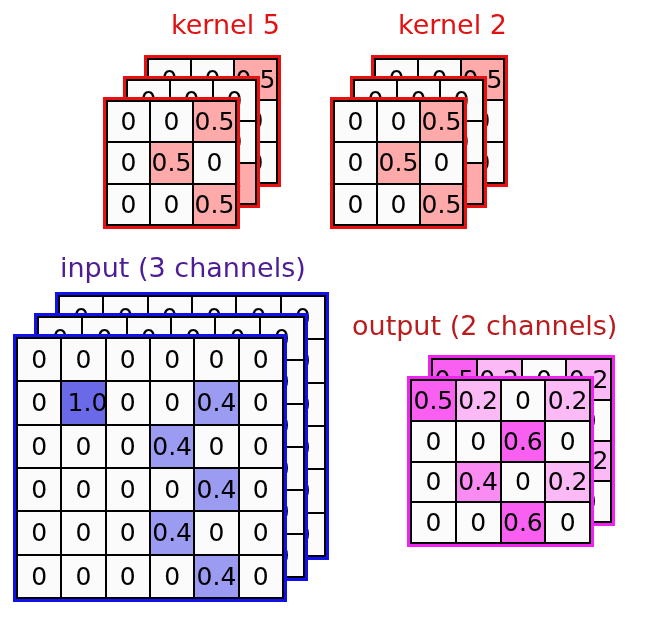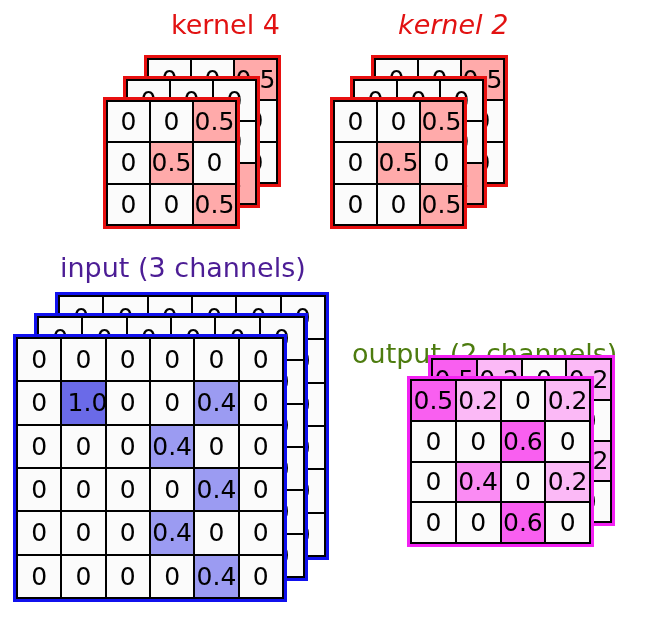--- a/index.html
+++ b/index.html
@@ -15,21 +15,21 @@
   
   .title{
     position:absolute;
     font-size:27px;
     line-height:30px;
     white-space:nowrap;
     letter-spacing:0px;
   }
   .title.kernel{color:#e21212;}
   .title.input{color:#4c1d95;}
-  .title.output{color:#4d7c0f;margin-top:28px;}
+  .title.output{color:#b91c1c;}
 
   
   .stack{position:absolute;}
   .layer{
     position:absolute;
     display:grid;
     box-sizing:border-box;
     background:#ffffff;
   }
   .cell{
@@ -60,21 +60,21 @@
   .o-layer{border:4px solid #f222f2;}
   .o-hi1{background:#f95ff0;}   
   .o-hi2{background:#fbb9f6;}   
   .o-hi3{background:#fa8bf3;}   
 </style>
 </head>
 <body>
 
 <div class="stage">
 
-  <div class="title kernel" style="left:171px;top:10px;">kernel 4</div>
+  <div class="title kernel" style="left:171px;top:10px;">kernel 5</div>
   <div class="stack" style="left:103px;top:55px;width:180px;height:185px;">
     <div class="layer k-layer" style="left:41px;top:0px;width:137px;height:132px;grid-template-columns:repeat(3,1fr);grid-template-rows:repeat(3,1fr);">
         <div class="cell k-cell">0</div>
         <div class="cell k-cell">0</div>
         <div class="cell k-cell k-hi">0.5</div>
         <div class="cell k-cell">0</div>
         <div class="cell k-cell">0</div>
         <div class="cell k-cell">0</div>
         <div class="cell k-cell">0</div>
         <div class="cell k-cell">0</div>
@@ -97,21 +97,21 @@
         <div class="cell k-cell k-hi">0.5</div>
         <div class="cell k-cell">0</div>
         <div class="cell k-cell k-hi">0.5</div>
         <div class="cell k-cell">0</div>
         <div class="cell k-cell">0</div>
         <div class="cell k-cell">0</div>
         <div class="cell k-cell k-hi">0.5</div>
       </div>
   </div>
 
-  <div class="title kernel" style="left:398px;top:10px;font-style:italic;">kernel 2</div>
+  <div class="title kernel" style="left:398px;top:10px;">kernel 2</div>
   <div class="stack" style="left:330px;top:55px;width:180px;height:185px;">
     <div class="layer k-layer" style="left:41px;top:0px;width:137px;height:132px;grid-template-columns:repeat(3,1fr);grid-template-rows:repeat(3,1fr);">
         <div class="cell k-cell">0</div>
         <div class="cell k-cell">0</div>
         <div class="cell k-cell k-hi">0.5</div>
         <div class="cell k-cell">0</div>
         <div class="cell k-cell">0</div>
         <div class="cell k-cell">0</div>
         <div class="cell k-cell">0</div>
         <div class="cell k-cell">0</div>

